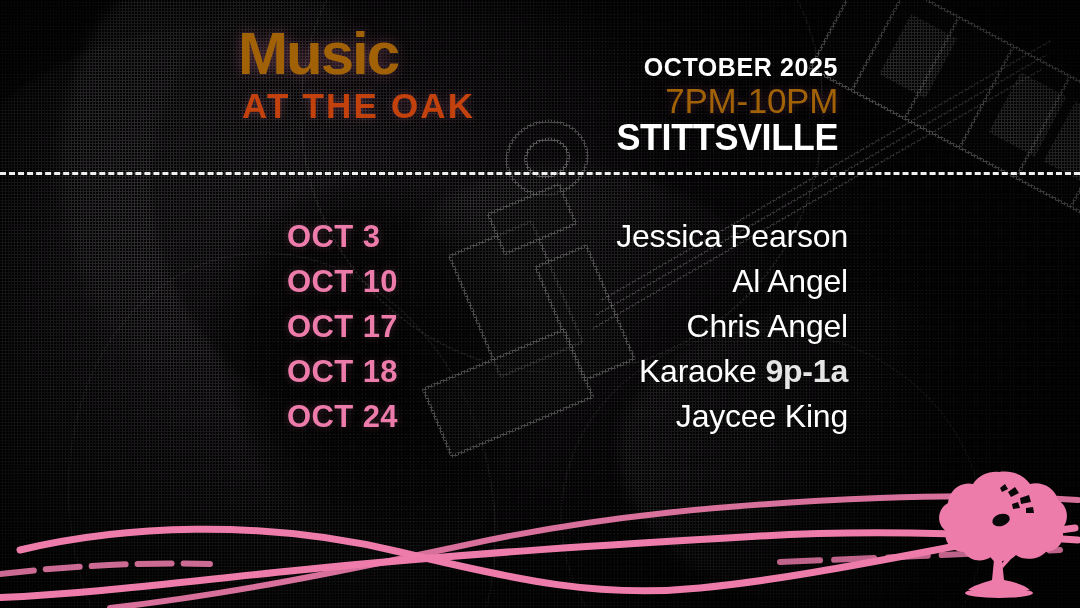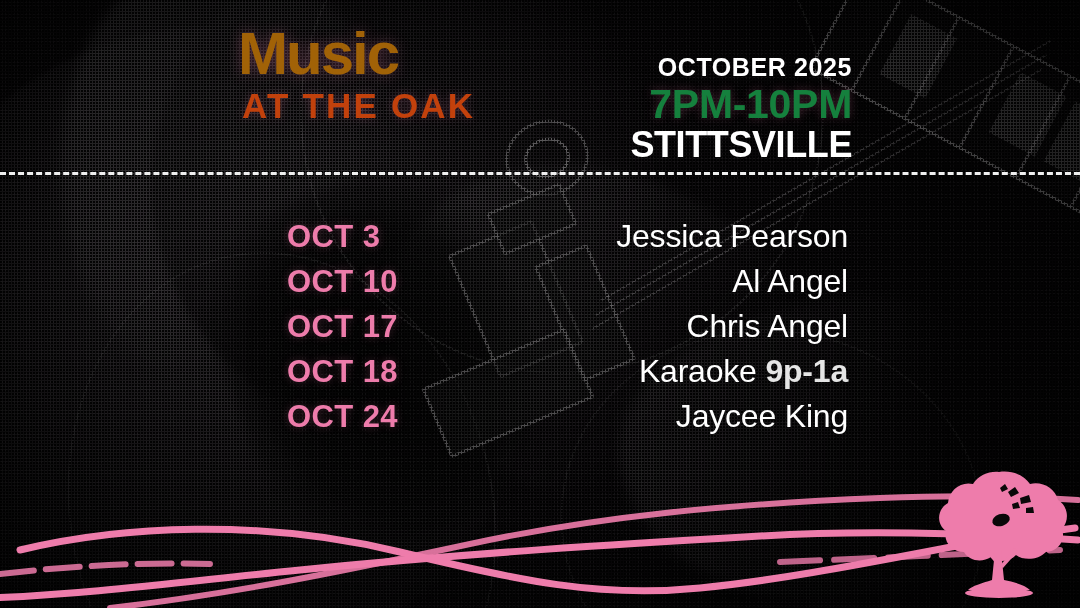--- a/index.html
+++ b/index.html
@@ -210,36 +210,36 @@
     color: #c2410c;
     letter-spacing: 2.2px;
     line-height: 1;
     margin: 6px 0 0 4px;
     text-shadow: 0 0 10px rgba(238,124,171,0.28);
   }
 
   
   .info {
     position: absolute;
-    right: 228px;
+    right: 242px;
     top: 54px;
     text-align: right;
     width: 340px;
   }
   .info-month {
     font-size: 25px;
     font-weight: bold;
     color: #ffffff;
     letter-spacing: 0.6px;
     line-height: 1.05;
   }
   .info-time {
-    font-size: 41px;
-    font-weight: bold;
-    color: #15803d;
+    font-size: 35px;
+    font-weight: normal;
+    color: #a16207;
     letter-spacing: -0.3px;
     line-height: 1.08;
     margin-top: 2px;
     text-shadow: 0 0 10px rgba(238,124,171,0.25);
   }
   .info-place {
     font-size: 36px;
     font-weight: bold;
     color: #ffffff;
     letter-spacing: -0.4px;

